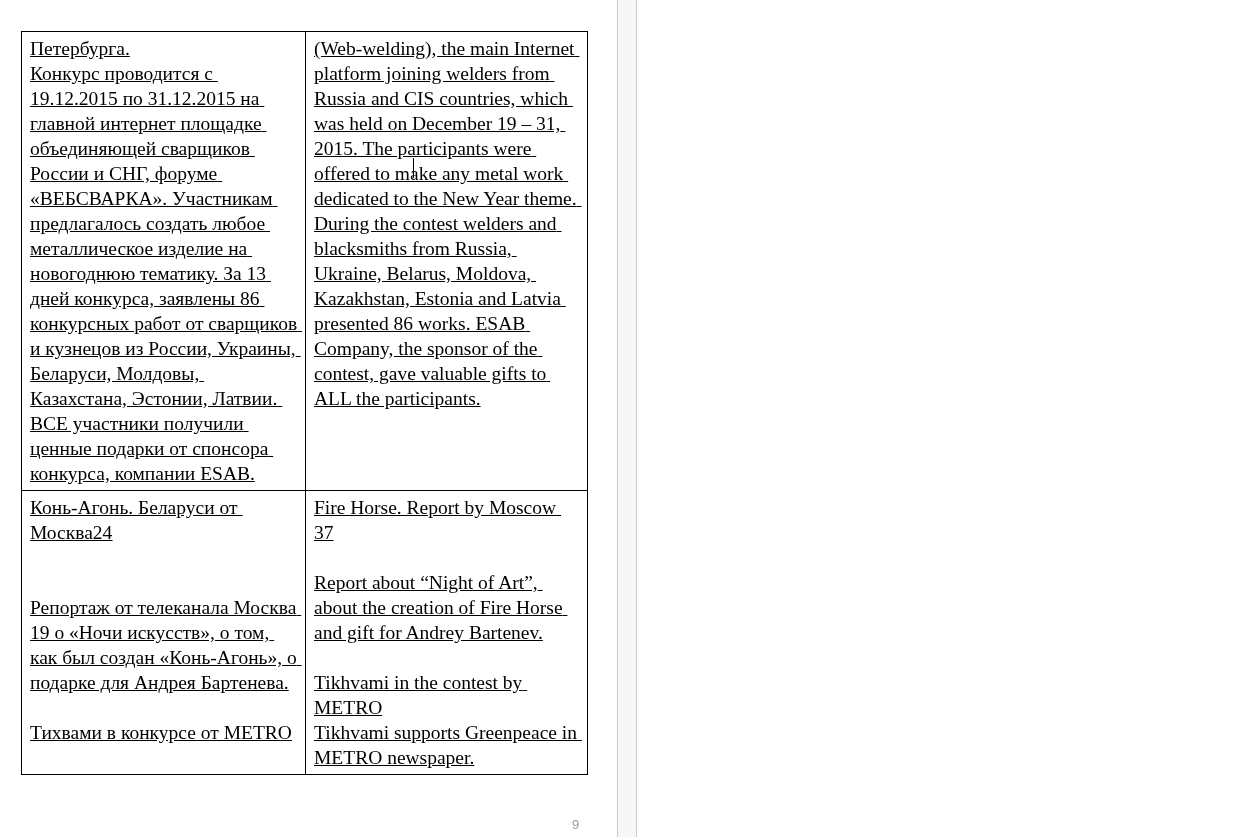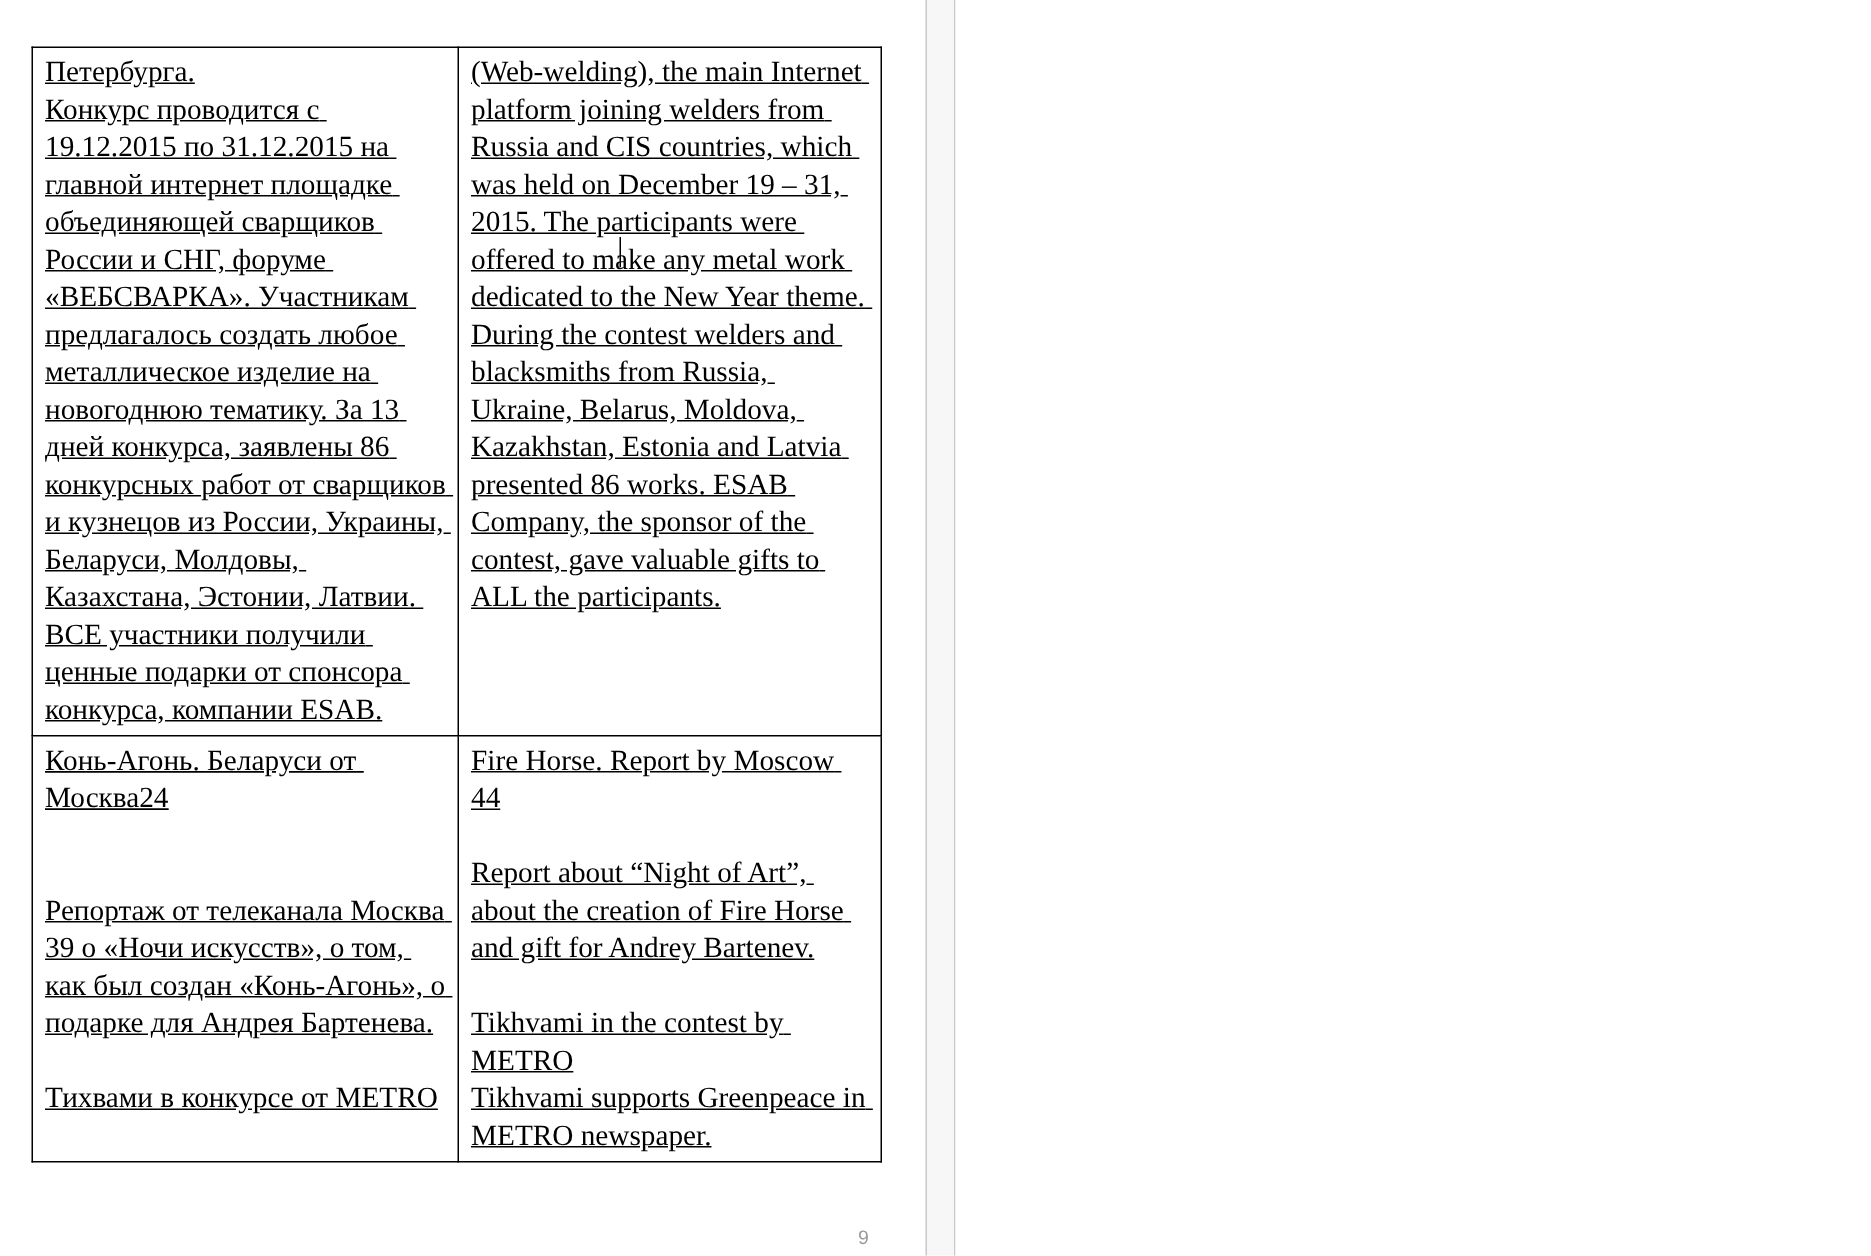--- a/index.html
+++ b/index.html
@@ -124,26 +124,26 @@
           </td>
           <td>
             <span class="cell-text">(Web-welding), the main Internet platform joining welders from Russia and CIS countries, which was held on December 19 – 31, 2015. The participants were offered to make any metal work dedicated to the New Year theme. During the contest welders and blacksmiths from Russia, Ukraine, Belarus, Moldova, Kazakhstan, Estonia and Latvia presented 86 works. ESAB Company, the sponsor of the contest, gave valuable gifts to ALL the participants.</span>
           </td>
         </tr>
         <tr>
           <td>
             <span class="underline-head">Конь-Агонь. Беларуси от Москва24</span>
             <span class="cell-text">
 
-Репортаж от телеканала Москва 39 о «Ночи искусств», о том, как был создан «Конь-Агонь», о подарке для Андрея Бартенева.
+Репортаж от телеканала Москва 19 о «Ночи искусств», о том, как был создан «Конь-Агонь», о подарке для Андрея Бартенева.
 
 Тихвами в конкурсе от METRO</span>
           </td>
           <td>
-            <span class="cell-text">Fire Horse. Report by Moscow 44
+            <span class="cell-text">Fire Horse. Report by Moscow 37
 
 Report about “Night of Art”, about the creation of Fire Horse and gift for Andrey Bartenev.
 
 Tikhvami in the contest by METRO
 Tikhvami supports Greenpeace in METRO newspaper.</span>
           </td>
         </tr>
       </tbody>
     </table>
 

